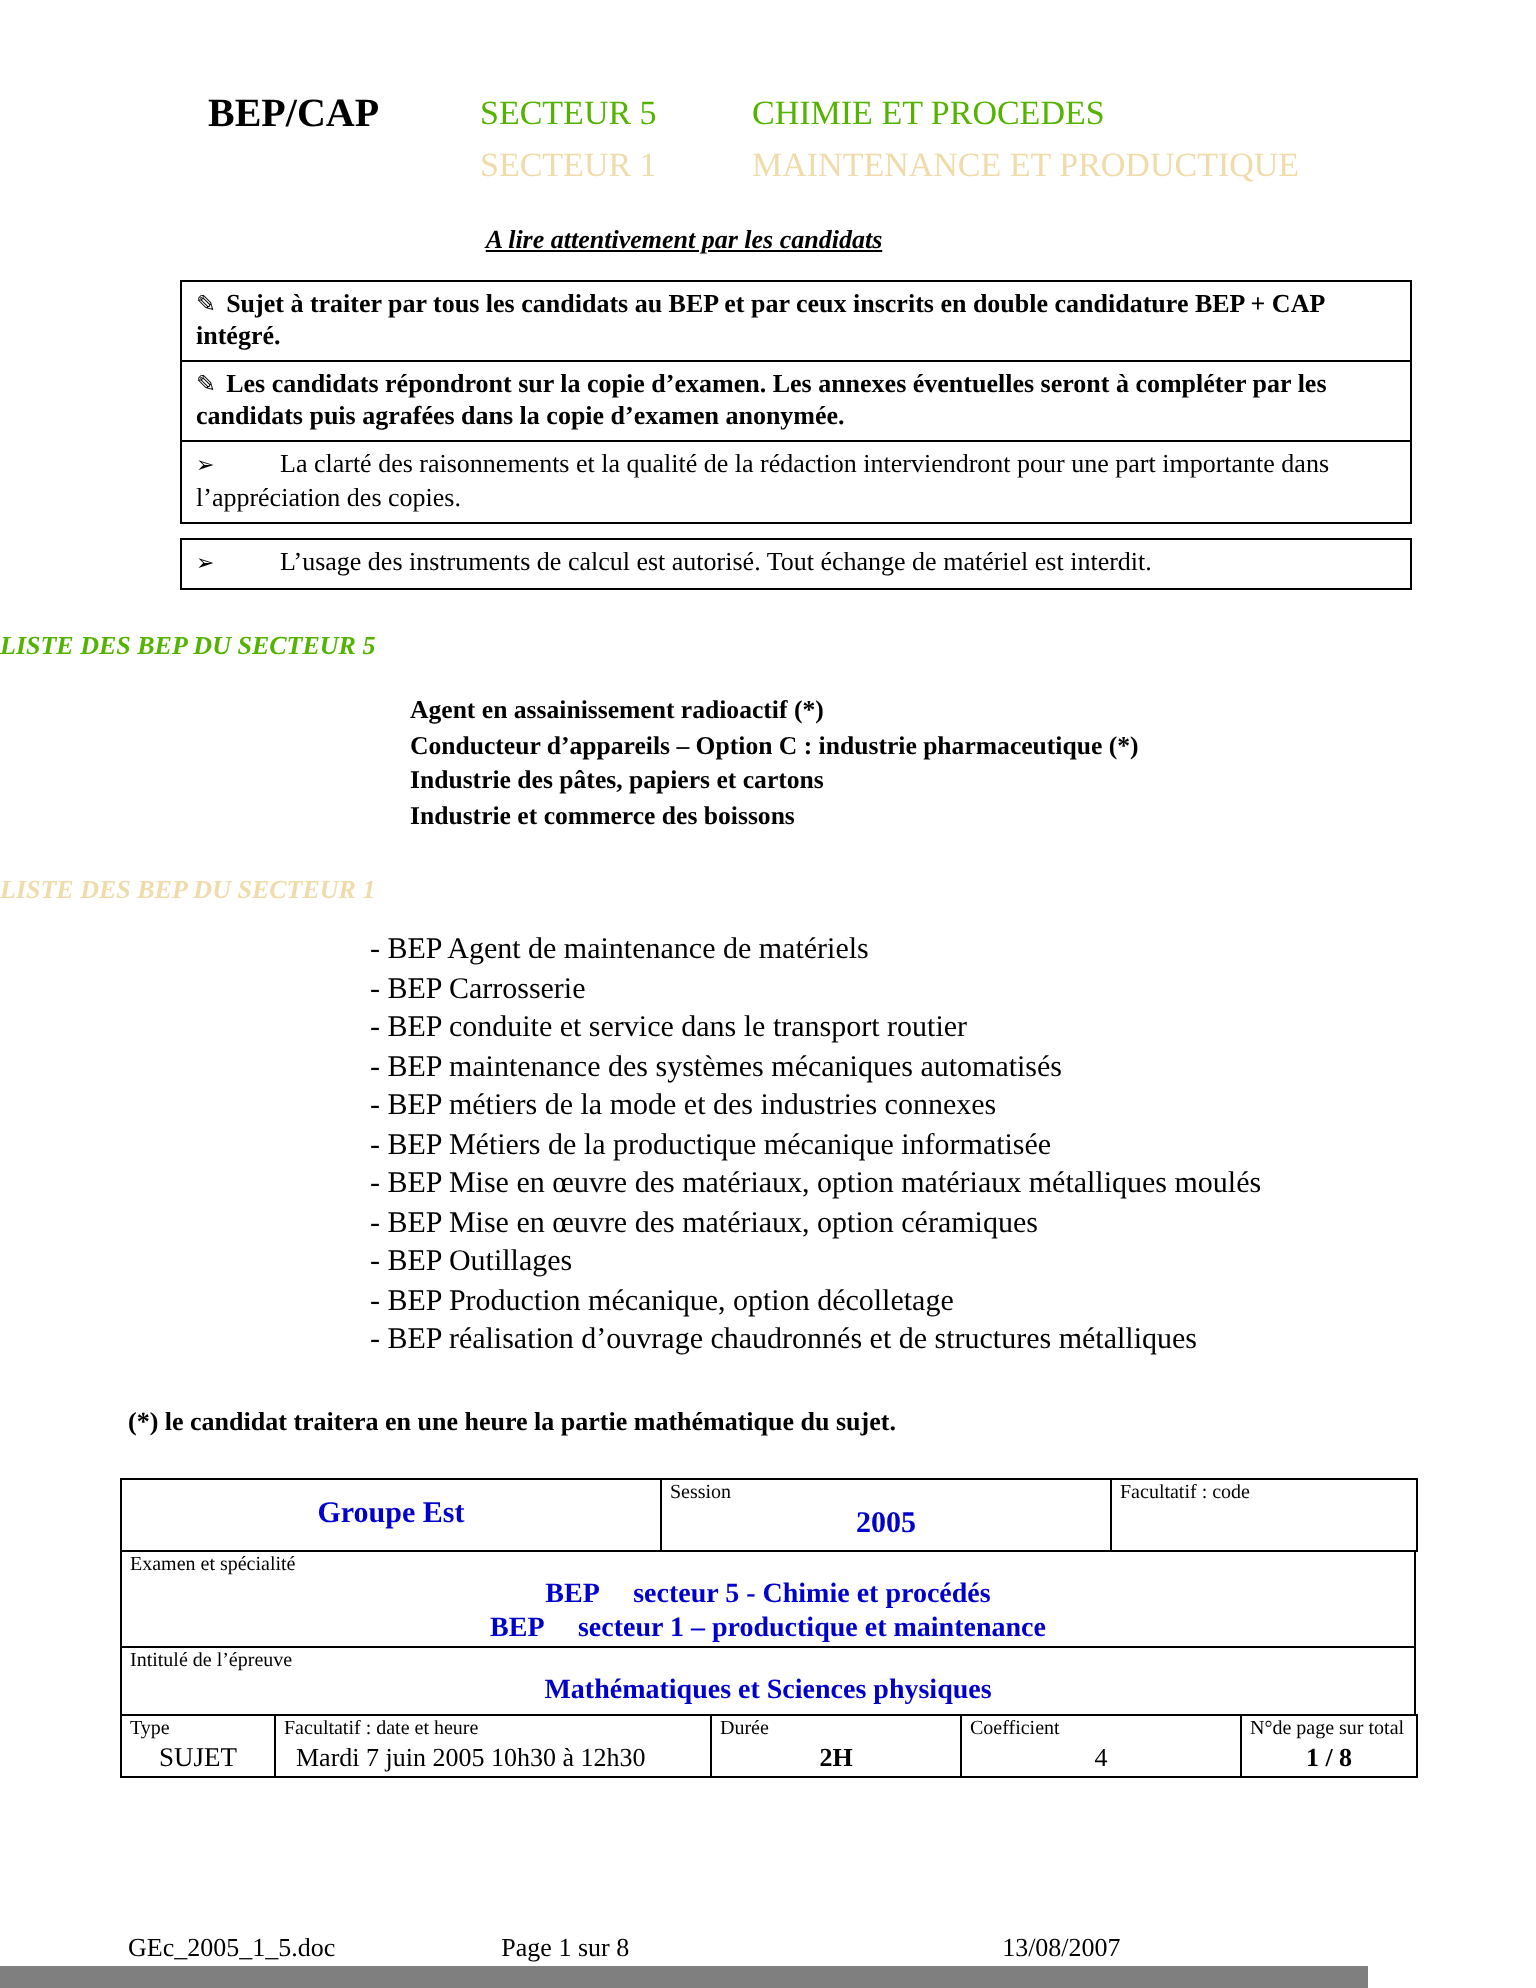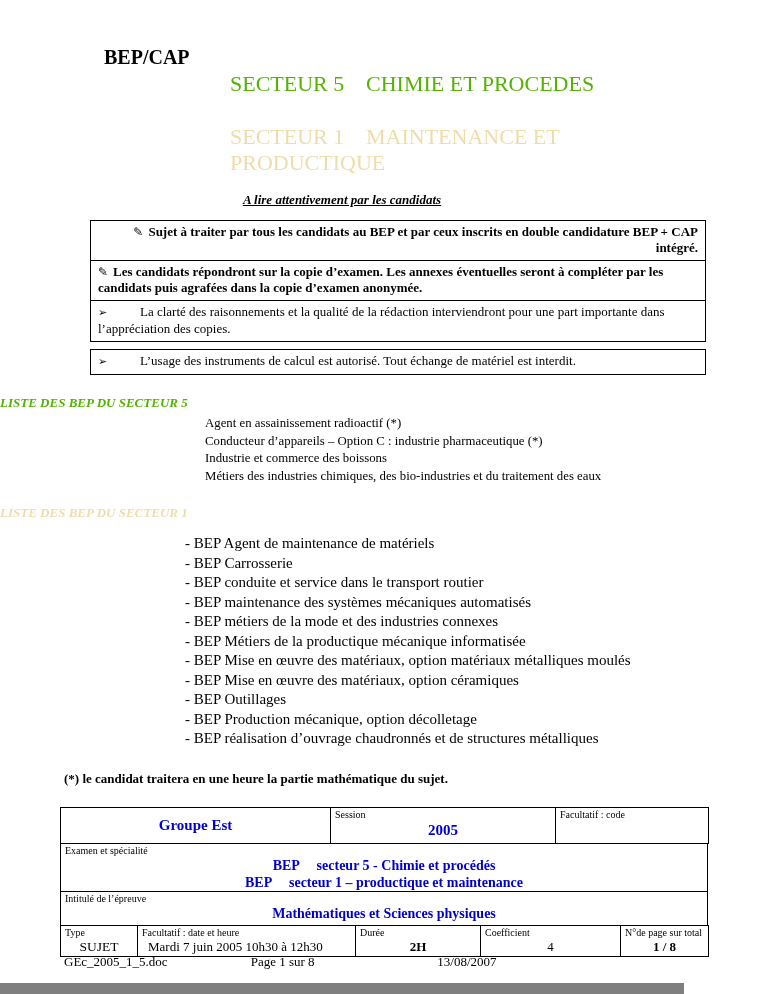--- a/index.html
+++ b/index.html
@@ -9,38 +9,38 @@
     --graybar:#7f7f7f;
   }
   *{margin:0;padding:0;box-sizing:border-box;}
   html,body{width:768px;height:994px;background:#fff;overflow:hidden;}
   body{font-family:"Liberation Serif", serif;color:#000;position:relative;}
   .page{position:relative;width:684px;height:994px;padding-top:44px;}
 
   
   .header{display:flex;margin-left:104px;}
   .header-title{width:136px;font-size:20px;font-weight:bold;line-height:26px;}
-  .hrow{line-height:26px;font-size:22px;margin-top:27px;}
+  .hrow{line-height:26px;font-size:17px;}
   .hsector{display:inline-block;width:136px;}
   .green{color:var(--green);}
   .cream{color:var(--cream);}
 
   
   .notice-title{margin-top:16px;text-align:center;font-size:13px;font-weight:bold;font-style:italic;text-decoration:underline;}
   .notice-box{margin:12px 0 0 90px;width:616px;}
   .nrow{border:1px solid #000;padding:3px 7px 4px 7px;font-size:13px;line-height:16px;margin-top:-1px;}
-  .nrow.first{margin-top:0;text-align:right;}
+  .nrow.first{margin-top:0;}
   .nrow.bold{font-weight:bold;}
   .nrow.gap{margin-top:7px;}
   .b1{margin-right:5px;font-family:"DejaVu Sans", sans-serif;font-size:12px;}
   .b2{display:inline-block;width:42px;font-family:"DejaVu Sans", sans-serif;font-size:11px;}
 
   
   .list-heading{margin-top:20px;font-size:13px;font-weight:bold;font-style:italic;}
-  .s5-list{margin:4px 0 0 205px;font-size:12.8px;font-weight:normal;line-height:17.5px;}
+  .s5-list{margin:16px 0 0 205px;font-size:12.8px;font-weight:bold;line-height:17.5px;}
   .s1-list{margin:13px 0 0 185px;font-size:15px;line-height:19.5px;}
 
   .footnote{margin:22px 0 0 64px;font-size:13px;font-weight:bold;}
 
   
   .ident-table{margin:20px 0 0 60px;width:648px;}
   table{border-collapse:collapse;width:648px;table-layout:fixed;padding-left:40px;}
   table + table{margin-top:-1px;}
   td{border:1px solid #000;vertical-align:top;padding:0;}
   .cell-label{font-size:10px;padding:1px 4px 0 4px;line-height:12px;}
@@ -50,24 +50,24 @@
   .groupe-est{font-size:15px;line-height:34px;}
   .session-val{font-size:15px;line-height:18px;}
   .r2-val{font-size:14px;line-height:17px;white-space:pre-wrap;}
   .r3-val{font-size:14px;line-height:17px;padding-bottom:3px;}
   .r4-val{font-size:13px;line-height:15px;padding:0 2px 2px 2px;}
   .r4-val.left{text-align:left;padding-left:10px;}
   .r4-val.bold{font-weight:bold;}
   .sujet{font-size:13.5px;}
 
   
-  .footer{position:absolute;left:64px;right:60px;bottom:24px;display:flex;font-size:13px;}
+  .footer{position:absolute;left:64px;right:60px;bottom:12px;display:flex;font-size:13px;}
   .footer .f-left{flex:1;text-align:left;}
   .footer .f-center{flex:1;}
-  .footer .f-right{flex:1;text-align:left;}
+  .footer .f-right{flex:1;text-align:center;}
 
   .gray-bar{position:absolute;left:0;right:0;bottom:0;height:11px;background:var(--graybar);}
 </style>
 </head>
 <body>
 
 <div class="page">
 
   <div class="header">
     <div class="header-title">BEP/CAP</div>
@@ -95,22 +95,22 @@
     </div>
     <div class="nrow gap">
       <span class="b2">➢</span><span>L’usage des instruments de calcul est autorisé. Tout échange de matériel est interdit.</span>
     </div>
   </div>
 
   <div class="list-heading green">LISTE DES BEP DU SECTEUR 5</div>
   <div class="s5-list">
     <div>Agent en assainissement radioactif (*)</div>
     <div>Conducteur d’appareils – Option C : industrie pharmaceutique (*)</div>
+    <div>Industrie des pâtes, papiers et cartons</div>
     <div>Industrie et commerce des boissons</div>
-    <div>Métiers des industries chimiques, des bio-industries et du traitement des eaux</div>
   </div>
 
   <div class="list-heading cream">LISTE DES BEP DU SECTEUR 1</div>
   <div class="s1-list">
     <div>- BEP Agent de maintenance de matériels</div>
     <div>- BEP Carrosserie</div>
     <div>- BEP conduite et service dans le transport routier</div>
     <div>- BEP maintenance des systèmes mécaniques automatisés</div>
     <div>- BEP métiers de la mode et des industries connexes</div>
     <div>- BEP Métiers de la productique mécanique informatisée</div>

